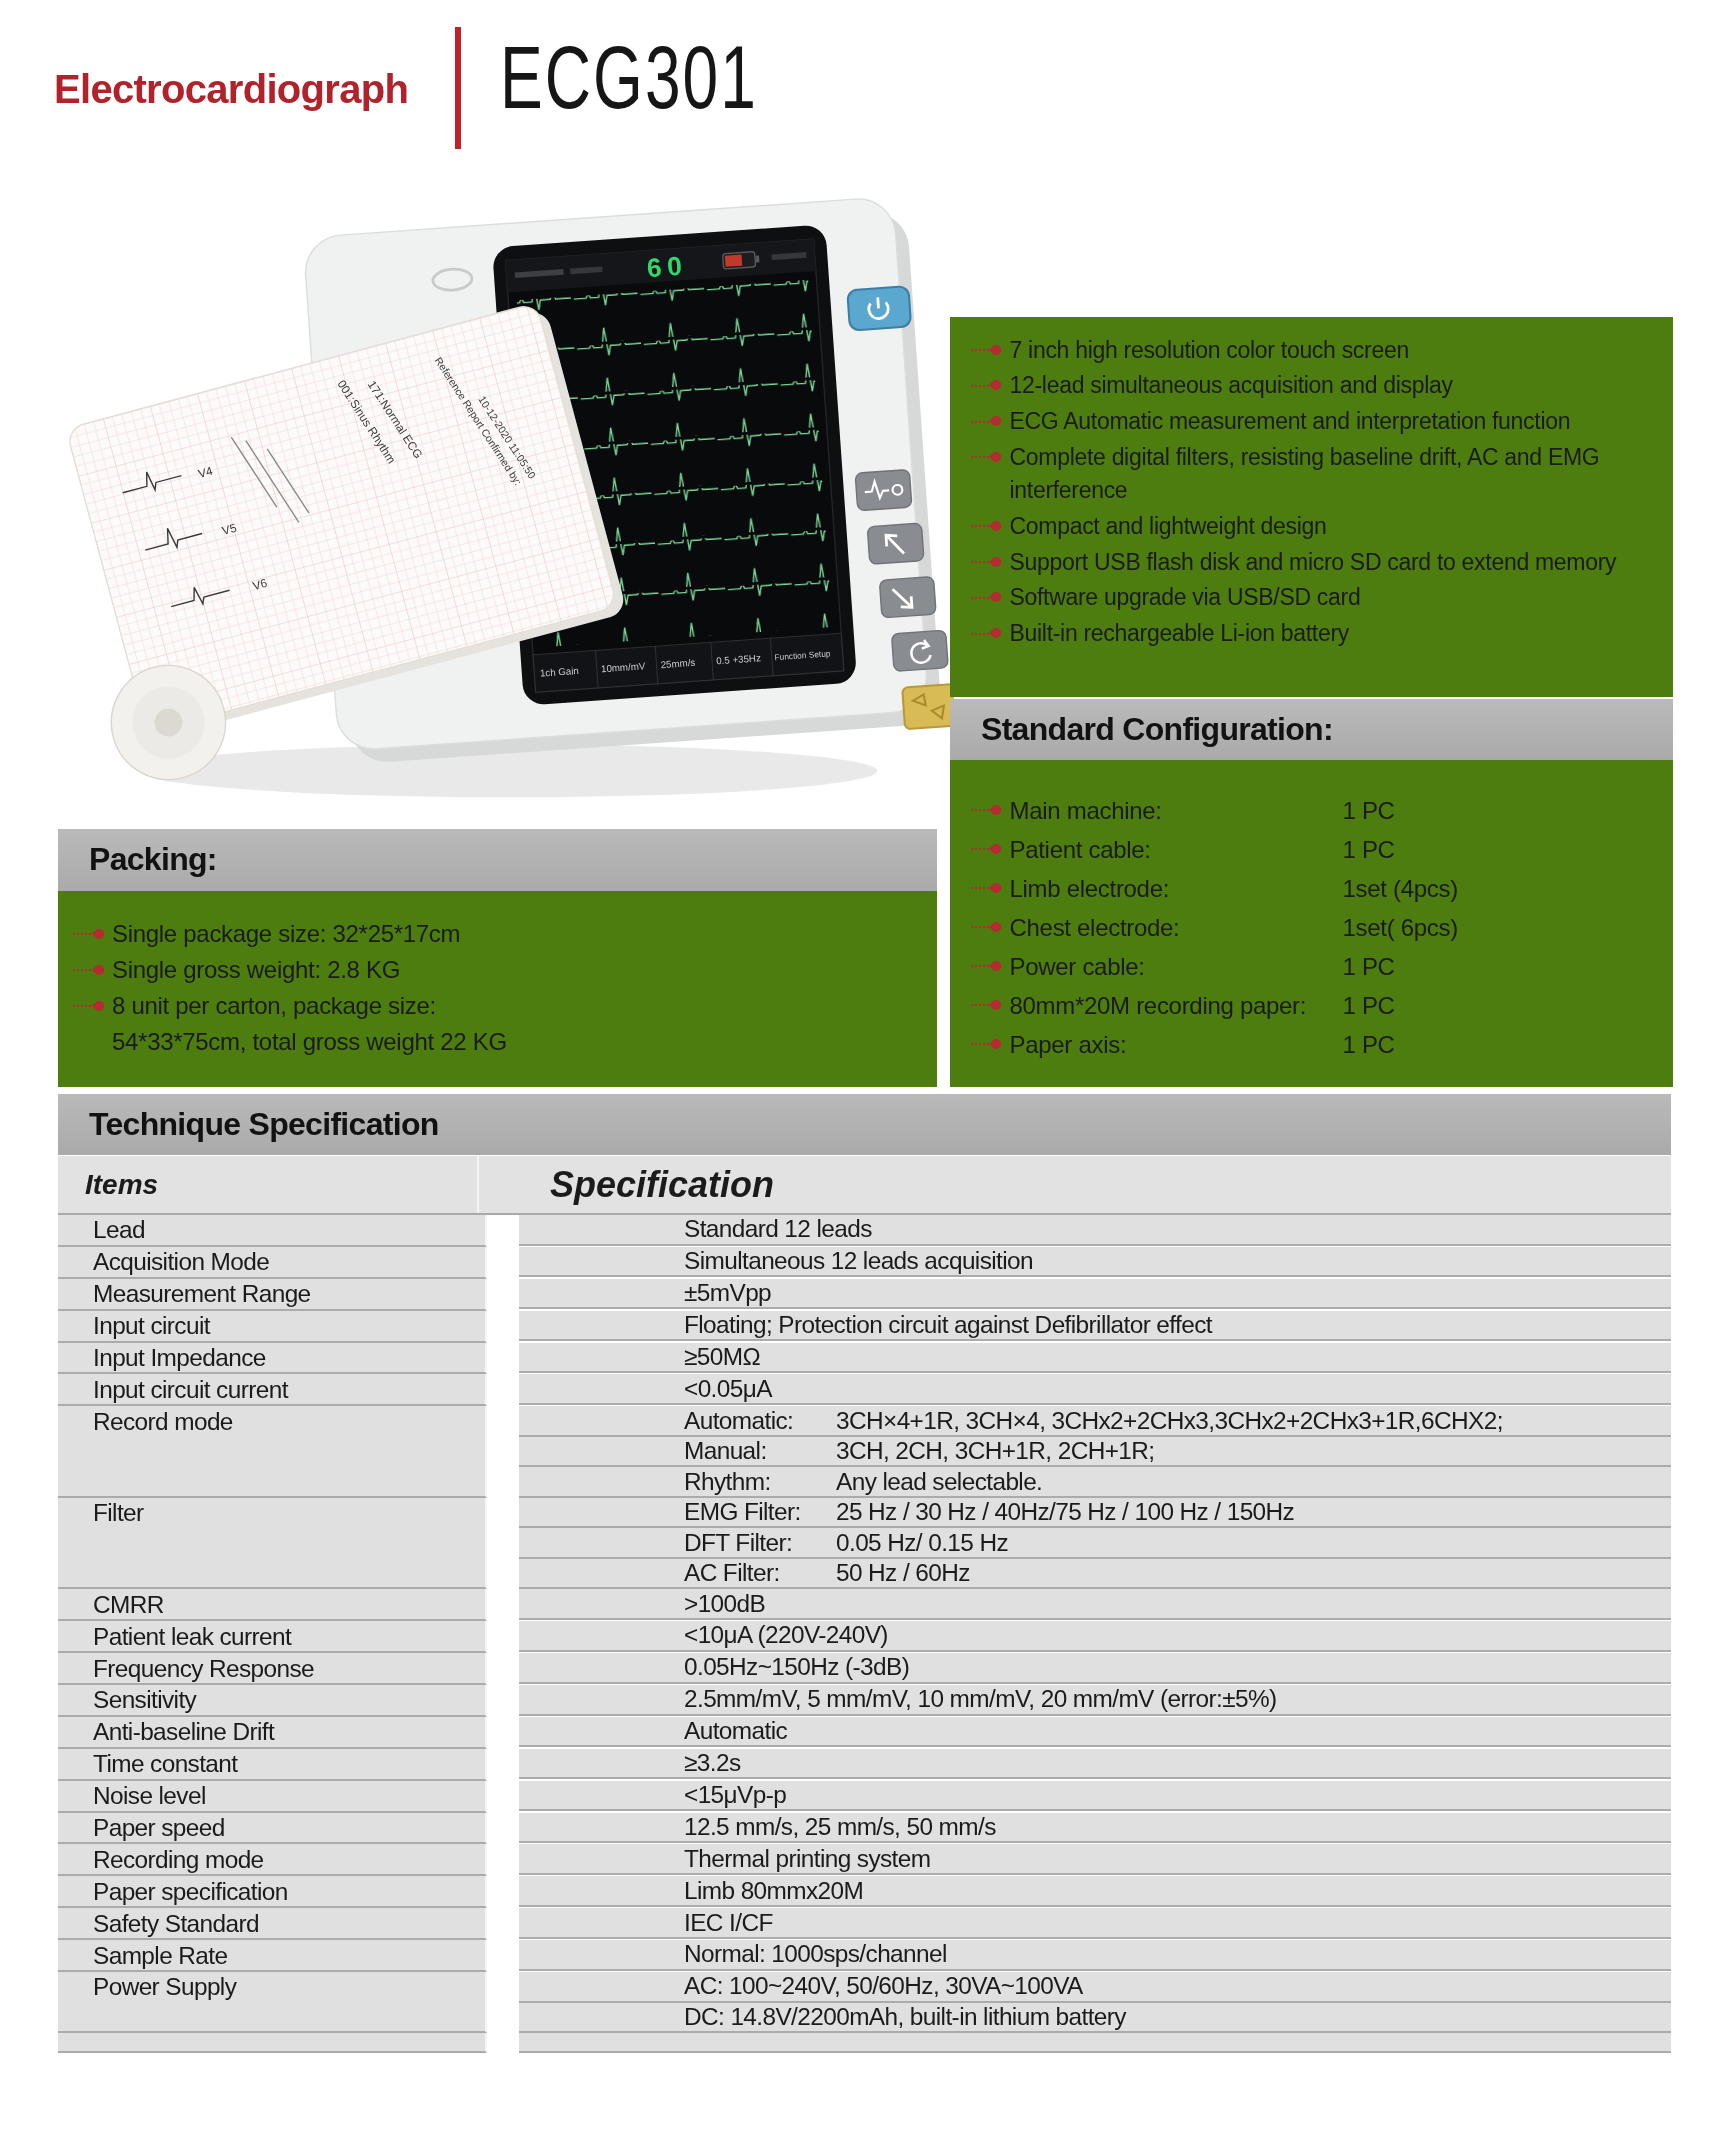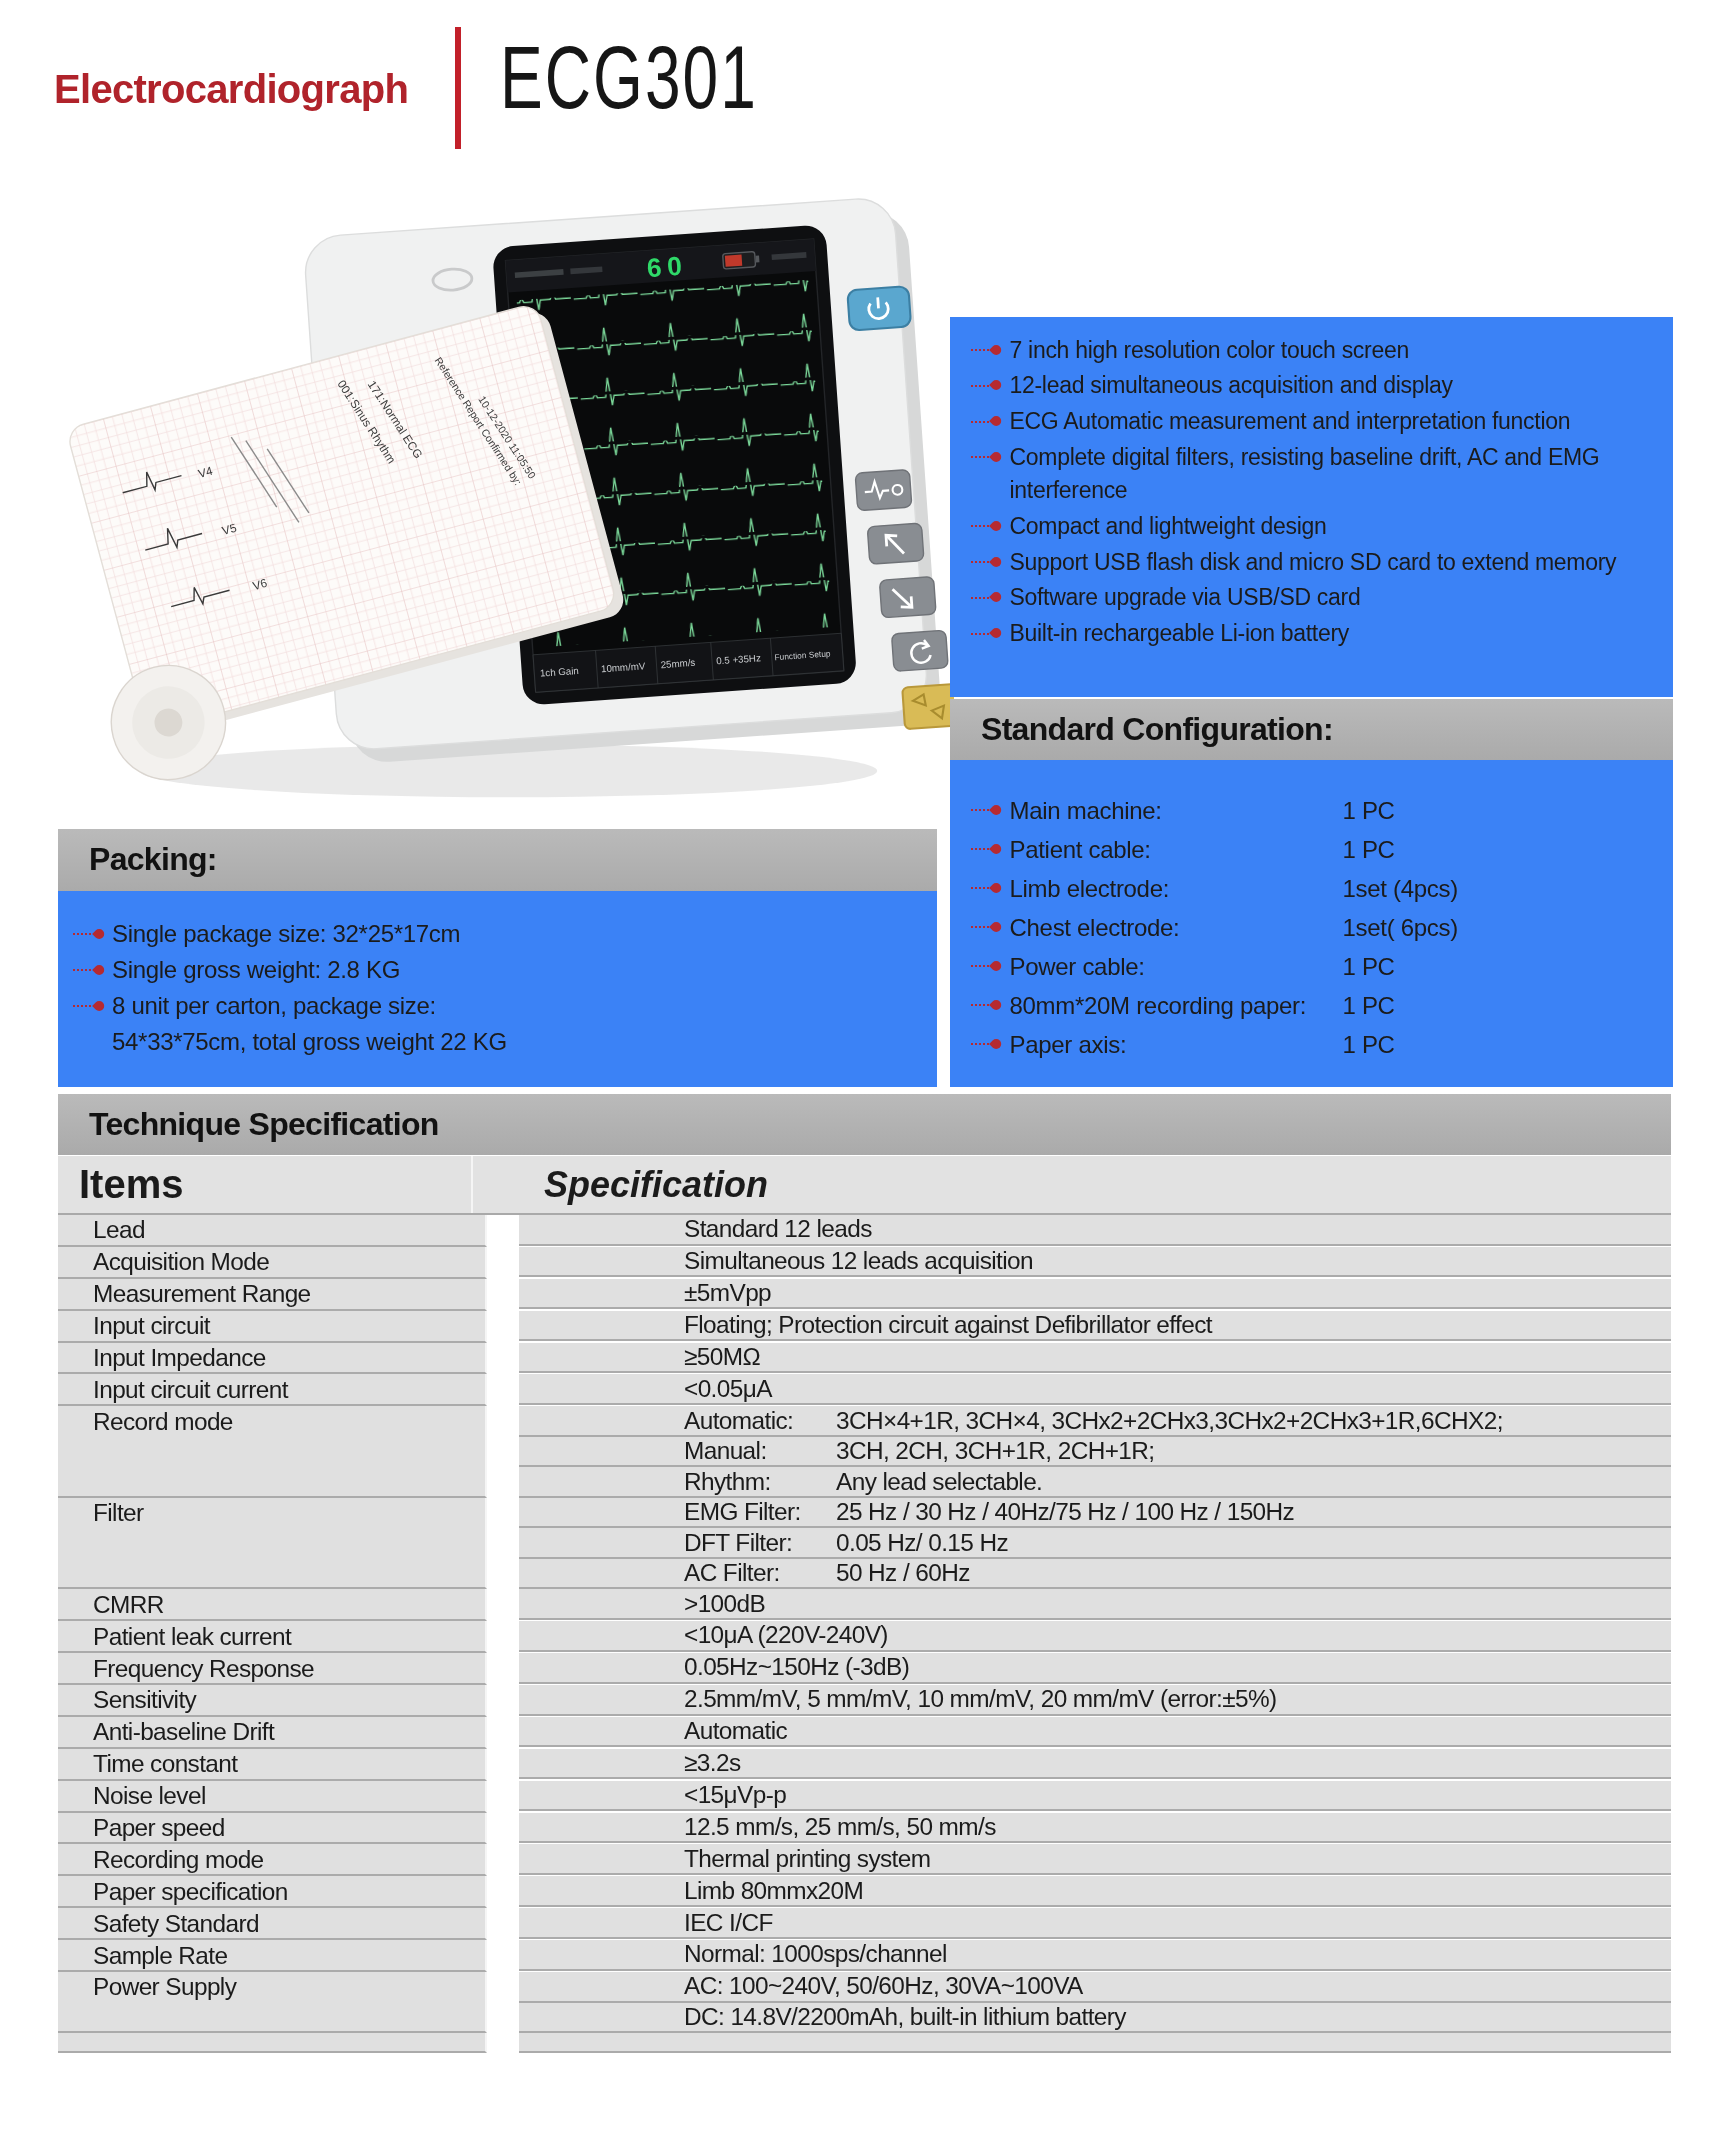--- a/index.html
+++ b/index.html
@@ -10,21 +10,21 @@
   .brand{position:absolute;left:54px;top:67px;font-size:40px;font-weight:bold;
          color:#b0232b;letter-spacing:-0.7px;}
   .red-divider{position:absolute;left:455px;top:26.5px;width:5.6px;height:122px;background:#c2202a;}
   .model{position:absolute;left:500px;top:32px;font-size:89px;line-height:91px;font-weight:400;
          color:#161616;letter-spacing:2.8px;transform:scaleX(0.72);transform-origin:left top;}
 
   
   .bar{position:absolute;background:linear-gradient(180deg,#bababa,#aaaaaa);}
   .bar .bar-title{display:block;padding-left:31px;line-height:61px;font-size:32px;
                   font-weight:bold;color:#121212;letter-spacing:-0.7px;}
-  .panel{position:absolute;background:#3b82f6;}
+  .panel{position:absolute;background:#4d7c0f;}
 
   
   .blt{flex:0 0 40px;position:relative;}
   .blt::before{content:"";position:absolute;left:1.4px;top:15.3px;width:18px;
                border-top:2.8px dotted #b62a31;}
   .blt::after{content:"";position:absolute;left:21.6px;top:11px;width:10.4px;height:10.4px;
               border-radius:50% 50% 50% 0;background:#b62a31;transform:rotate(45deg);}
   .feat-item{display:flex;font-size:23px;line-height:33px;margin-bottom:2.8px;letter-spacing:-0.3px;}
   .feat-text{flex:1;}
 
@@ -34,21 +34,21 @@
   .cfg-qty{flex:1;}
 
   .pack-row{display:flex;font-size:24px;line-height:36px;letter-spacing:-0.3px;}
   .pack-row .blt::before{top:16.7px}.pack-row .blt::after{top:12.5px}
   .pack-cont{margin-left:40px;font-size:24px;line-height:36px;letter-spacing:-0.3px;}
 
   
   .spec-table{position:absolute;left:58px;top:1156px;width:1613px;}
   .thead{display:flex;height:57px;background:#e2e2e2;border-bottom:2.8px solid #a9a9a9;}
   .th-items{width:392px;border-right:2.8px solid #f5f5f5;display:flex;align-items:center;
-            padding-left:21px;font-size:40px;font-weight:bold;}
+            padding-left:27px;font-size:28px;font-weight:bold;font-style:italic;}
   .th-spec{flex:1;display:flex;align-items:center;padding-left:71px;font-size:36px;
            font-weight:bold;font-style:italic;}
   .trow{display:flex;gap:32px;}
   .t-item{width:392px;background:#e0e0e0;border-right:2.8px solid #f5f5f5;
           border-bottom:2.8px solid #ababab;font-size:24.4px;line-height:28.5px;
           padding:1.4px 0 0 35px;box-sizing:content-box;letter-spacing:-0.6px;}
   .t-specs{flex:1;display:flex;flex-direction:column;}
   .t-spec{height:28.5px;background:#e0e0e0;border-bottom:2.8px solid #ababab;display:flex;
           align-items:center;padding-left:165px;font-size:24.4px;letter-spacing:-0.6px;white-space:nowrap;}
   .t-lab{display:inline-block;width:152px;}

